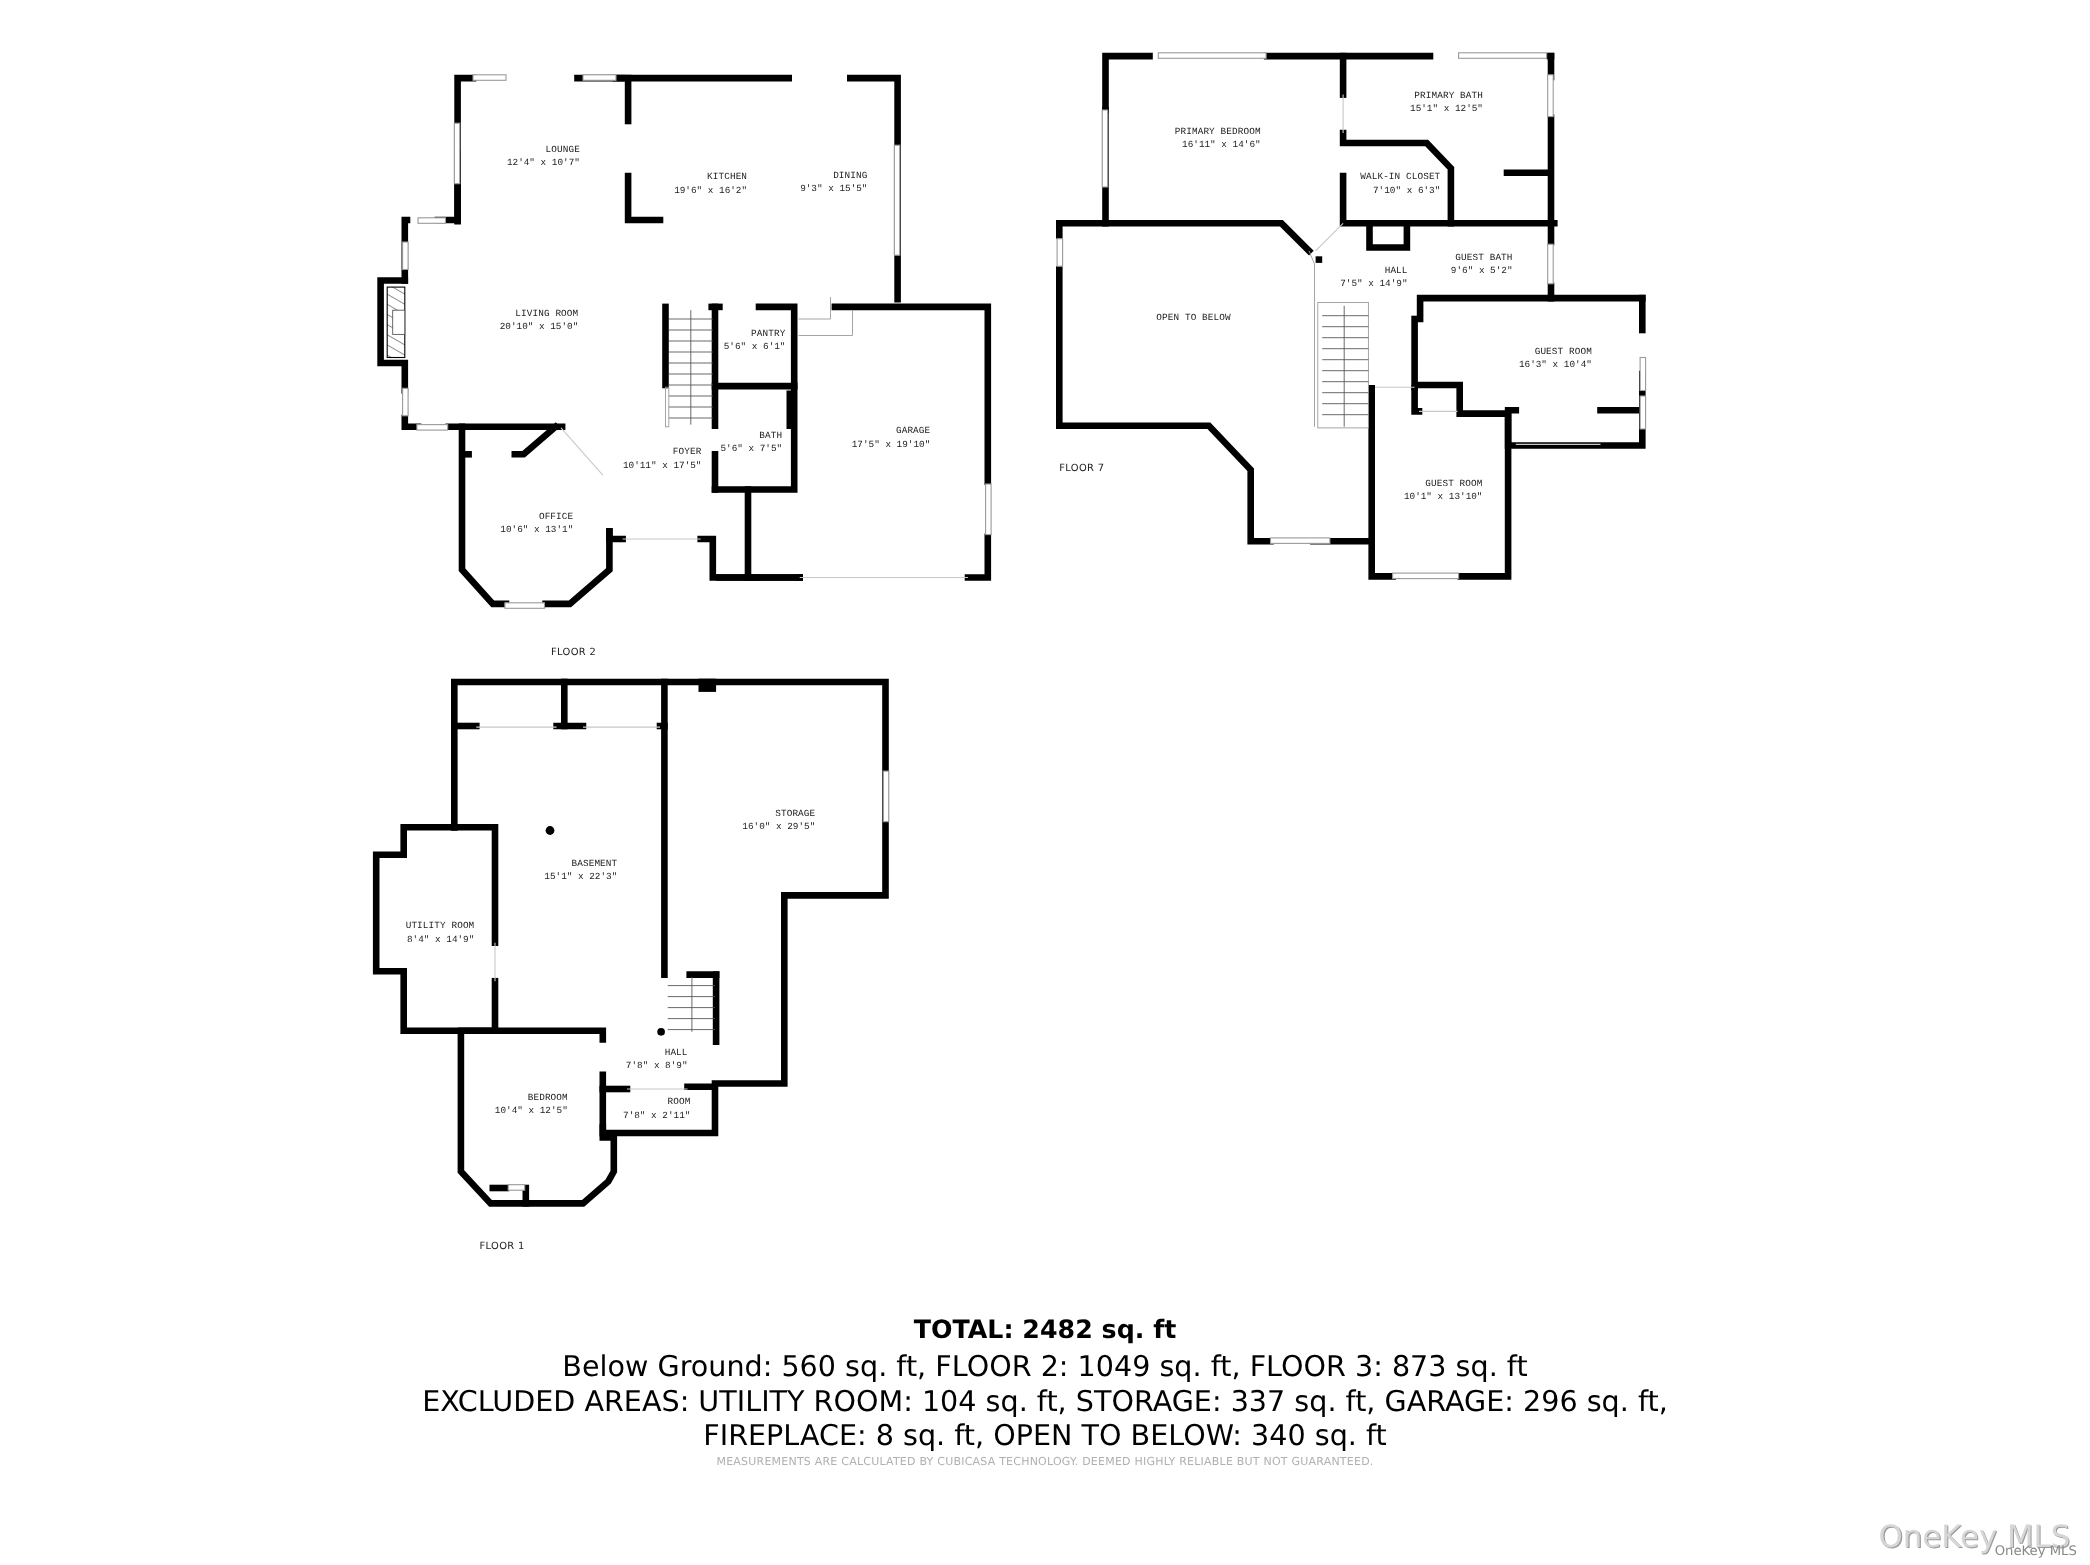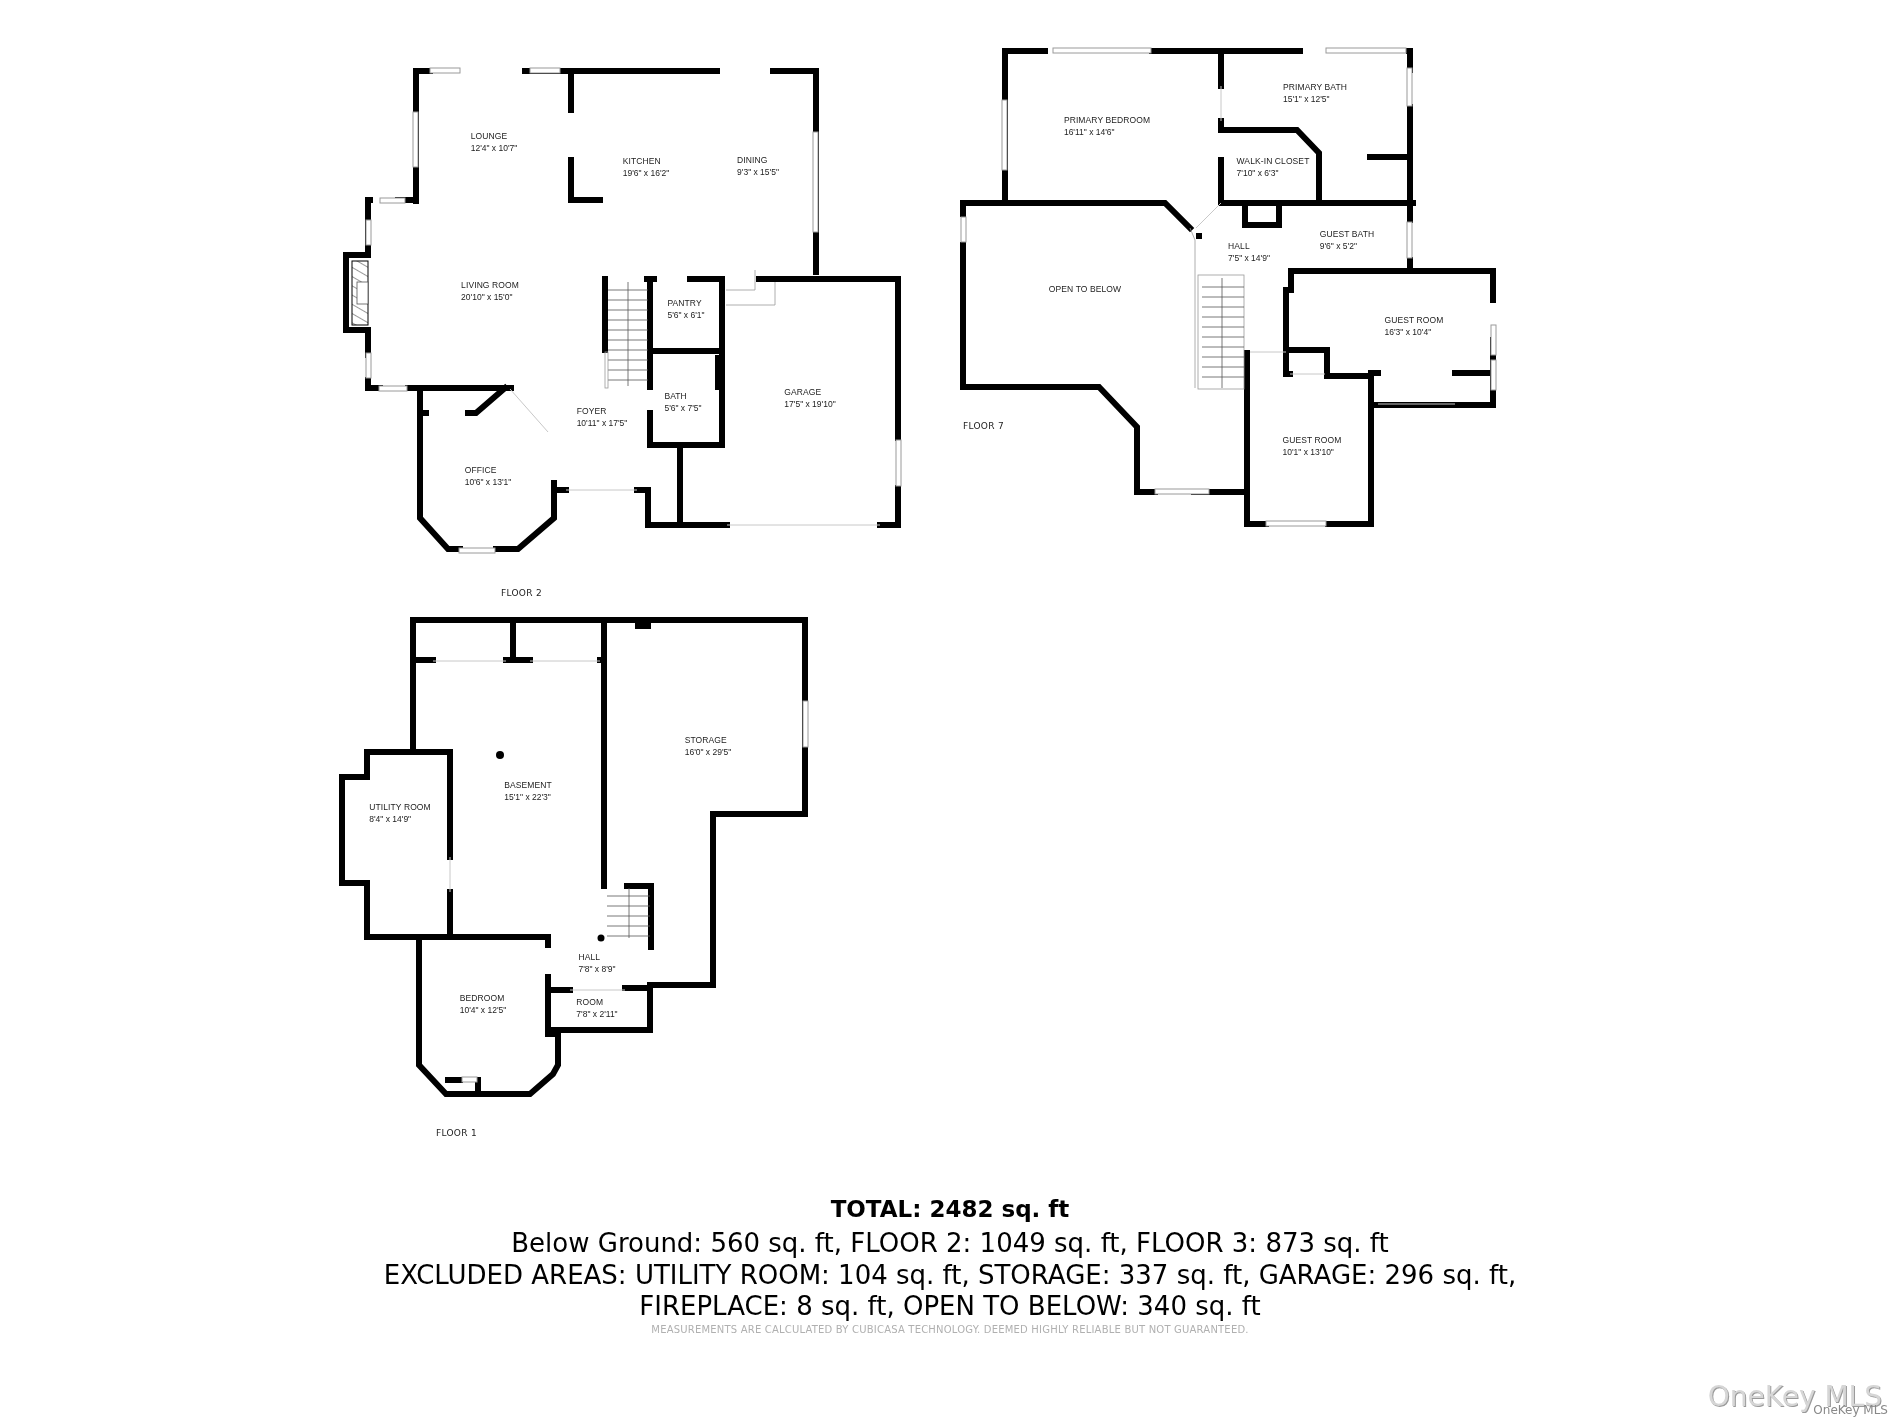--- a/index.html
+++ b/index.html
@@ -1,18 +1,18 @@
 <!DOCTYPE html>
 <html><head>
 <meta charset="utf-8">
 <style>
   html, body { margin: 0; padding: 0; background: #ffffff; }
   body { width: 1900px; height: 1423px; position: relative; overflow: hidden; font-family: "DejaVu Sans", sans-serif; }
   .plan { position: absolute; left: 0; top: 0; width: 1900px; height: 1423px; }
-  .room-label { position: absolute; text-align: left; transform: translate(-50%, -50%); color: #222; font-family: Liberation Sans, sans-serif; font-size: 8.5px; line-height: 12px; white-space: nowrap; }
+  .room-label { position: absolute; text-align: right; transform: translate(-50%, -50%); color: #222; font-family: Liberation Mono, monospace; font-size: 8.5px; line-height: 12px; white-space: nowrap; }
   .room-label .name { display: block; letter-spacing: 0.1px; }
   .room-label .dims { display: block; }
   .floor-label { position: absolute; font-family: "DejaVu Sans", sans-serif; font-size: 9px; color: #222; letter-spacing: 0.3px; }
   .summary { position: absolute; left: 0; width: 1900px; text-align: center; color: #000; font-family: "DejaVu Sans", sans-serif; }
   .summary .total { position: absolute; top: 1196px; width: 100%; font-size: 23px; font-weight: bold; }
   .summary .line { position: absolute; width: 100%; font-size: 26px; }
   .summary .l1 { top: 1228px; }
   .summary .l2 { top: 1260px; }
   .summary .l3 { top: 1291px; }
   .summary .disclaimer { position: absolute; top: 1324px; width: 100%; font-size: 10px; color: #b0b0b0; letter-spacing: 0.2px; }
@@ -296,21 +296,21 @@
 <div class="floor-label" style="left:963px; top:421px;">FLOOR 7</div>
 
 <div class="room-label" style="left:708px; top:714px;margin-top:32px;">
   <span class="name">STORAGE</span>
   <span class="dims">16'0" x 29'5"</span>
 </div>
 <div class="room-label" style="left:528px; top:791px;">
   <span class="name">BASEMENT</span>
   <span class="dims">15'1" x 22'3"</span>
 </div>
-<div class="room-label" style="left:400px; top:813px;">
+<div class="room-label" style="left:400px; top:848px;">
   <span class="name">UTILITY ROOM</span>
   <span class="dims">8'4" x 14'9"</span>
 </div>
 <div class="room-label" style="left:597px; top:963px;">
   <span class="name">HALL</span>
   <span class="dims">7'8" x 8'9"</span>
 </div>
 <div class="room-label" style="left:483px; top:1004px;">
   <span class="name">BEDROOM</span>
   <span class="dims">10'4" x 12'5"</span>

